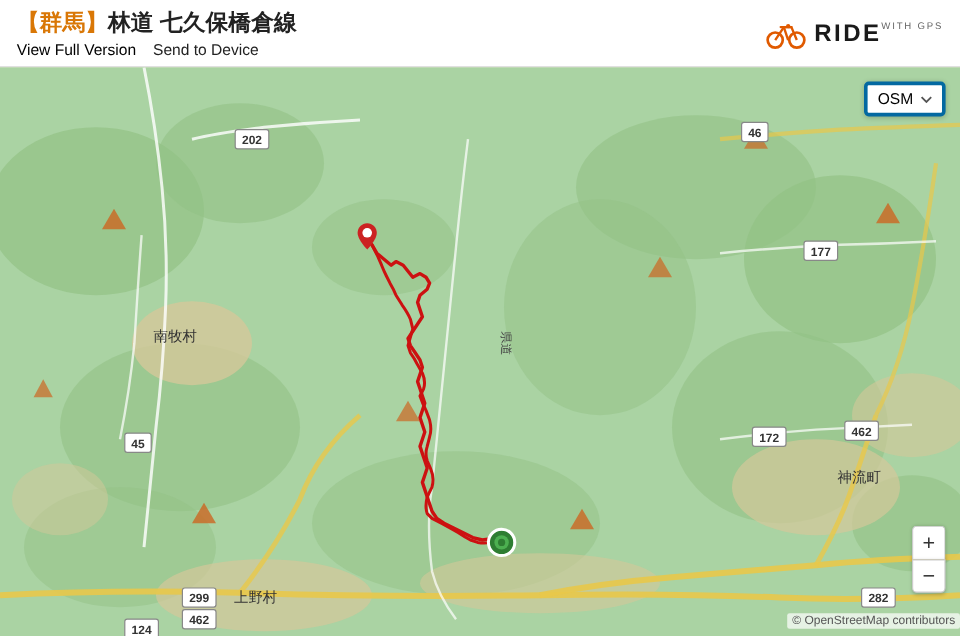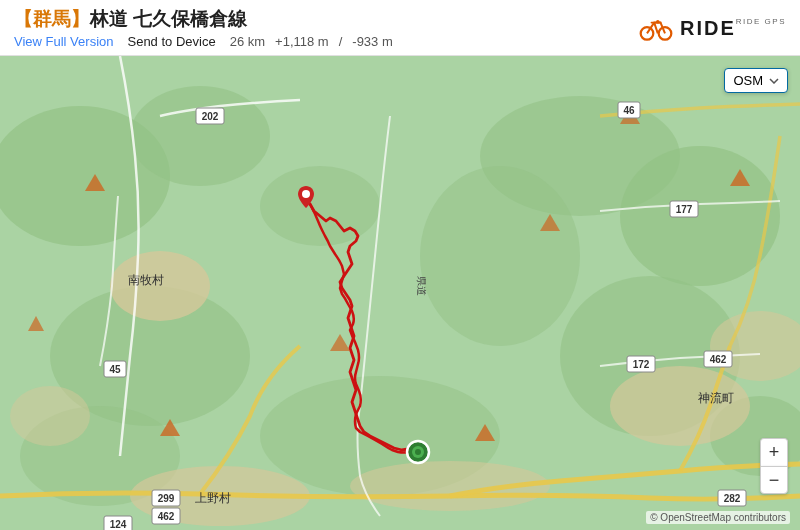--- a/index.html
+++ b/index.html
@@ -33,21 +33,21 @@
     }
 
     .header-actions {
       display: flex;
       align-items: center;
       gap: 14px;
       margin-top: 2px;
     }
 
     .view-full-link {
-      color: #3b82f6;
+      color: #000000;
       font-size: 13px;
       font-weight: 500;
       cursor: pointer;
       text-decoration: none;
     }
 
     .send-to-device {
       color: #222;
       font-size: 13px;
       font-weight: 400;
@@ -115,21 +115,21 @@
       z-index: 20;
       display: flex;
       flex-direction: column;
       gap: 6px;
     }
 
     .map-selector {
       display: flex;
       align-items: center;
       background: #fff;
-      border: 1px solid #0369a1;
+      border: 3px solid #0369a1;
       border-radius: 4px;
       padding: 4px 8px;
       font-size: 13px;
       cursor: pointer;
       gap: 6px;
       box-shadow: 0 1px 4px rgba(0,0,0,0.2);
     }
 
     .zoom-controls {
       display: flex;
@@ -160,21 +160,21 @@
       border-bottom: none;
     }
 
     .zoom-btn:last-child {
       border-radius: 0 0 4px 4px;
     }
 
     .attribution {
       position: absolute;
       bottom: 6px;
-      right: 10px;
+      right: 0;
       font-size: 10px;
       color: #555;
       z-index: 20;
       background: rgba(255,255,255,0.7);
       padding: 1px 4px;
       border-radius: 2px;
     }
 
     
     #map-svg {
@@ -187,41 +187,35 @@
 <body>
 
 <div id="header">
   <div id="header-left">
     <div class="route-title">
       <span class="bracket-part">【群馬】</span><span>林道 七久保橋倉線</span>
     </div>
     <div class="header-actions">
       <a class="view-full-link" href="#">View Full Version</a>
       <span class="send-to-device">Send to Device</span>
-      <div class="route-stats">
-        <span class="route-stat">26 km</span>
-        <span>+1,118 m</span>
-        <span>/</span>
-        <span>-933 m</span>
-      </div>
     </div>
   </div>
   <div id="logo">
 
     <svg class="logo-icon" viewBox="0 0 40 40" xmlns="http://www.w3.org/2000/svg">
       <circle cx="10" cy="26" r="7" fill="none" stroke="#e05a00" stroke-width="2.5"></circle>
       <circle cx="30" cy="26" r="7" fill="none" stroke="#e05a00" stroke-width="2.5"></circle>
       <path d="M10 26 L18 14 L25 14 L30 26" fill="none" stroke="#e05a00" stroke-width="2.2"></path>
       <path d="M18 14 L22 26" fill="none" stroke="#e05a00" stroke-width="2.2"></path>
       <circle cx="22" cy="13" r="2" fill="#e05a00"></circle>
       <path d="M15 14 L25 14" stroke="#e05a00" stroke-width="2" stroke-linecap="round"></path>
     </svg>
     <div class="logo-text">
       <span class="logo-ride">RIDE</span>
-      <span class="logo-subtitle">RIDE GPS</span>
+      <span class="logo-subtitle">WITH GPS</span>
     </div>
   </div>
 </div>
 
 <div id="map-container">
   <svg id="map-svg" viewBox="0 0 800 474" xmlns="http://www.w3.org/2000/svg">
 
     <rect width="800" height="474" fill="#aad3a3"></rect>
 
     <ellipse cx="80" cy="120" rx="90" ry="70" fill="#93c285" opacity="0.7"></ellipse>

